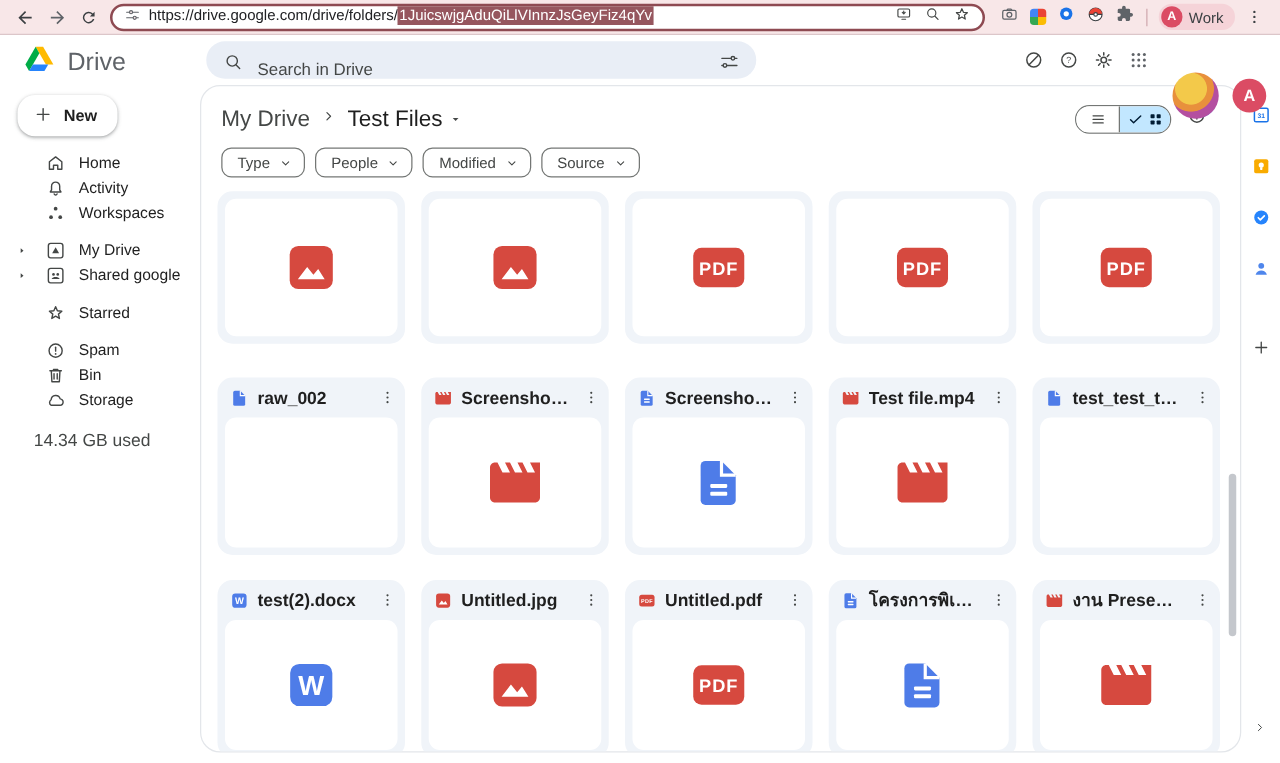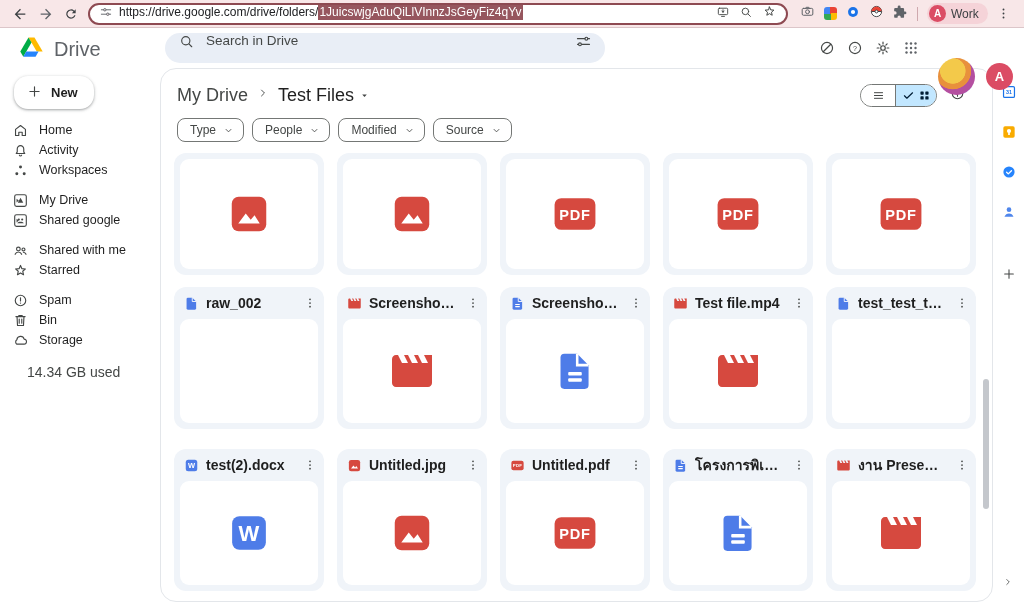--- a/index.html
+++ b/index.html
@@ -25,36 +25,36 @@
   .profile-dot{width:17px;height:17px;border-radius:50%;background:#DB4C64;color:#fff;
     font-size:10px;font-weight:bold;display:flex;align-items:center;justify-content:center}
   .profile-name{font-size:12px;color:#3C4043}
   .bkebab{margin-left:8px;display:flex}
 
   
   .drive-header{position:absolute;left:0;top:28px;width:1024px;height:40px;background:#fff;z-index:4}
   .logo{position:absolute;left:18px;top:6px;display:flex;align-items:center;gap:9px}
   .logo-text{font-size:20px;color:#5F6368}
   .search{position:absolute;left:165px;top:5px;width:440px;height:30px;border-radius:15px;
-    background:#E9EEF6;display:flex;align-items:flex-start;padding:0 13px;gap:11px}
+    background:#E9EEF6;display:flex;align-items:flex-end;padding:0 13px;gap:11px}
   .search-ph{font-size:13.5px;color:#444746;flex:1}
   .hdr-actions{position:absolute;left:818px;top:11px;display:flex;align-items:center;gap:10px}
   .avatar-art{position:absolute;left:938px;top:30px;width:37px;height:37px;border-radius:50%;
     background:radial-gradient(circle at 40% 35%,#F3C94A 0 38%,#E8903C 40% 55%,#B44FA0 57% 75%,#7A3FB0 77% 100%)}
   .avatar-a{position:absolute;left:986px;top:35px;width:27px;height:27px;border-radius:50%;
     background:#DB4C64;color:#fff;font-size:13px;font-weight:bold;display:flex;align-items:center;justify-content:center}
 
   
   .sidebar{position:absolute;left:0;top:68px;width:160px;height:542px;background:#fff}
   .new-btn{position:absolute;left:14px;top:8px;height:33px;padding:0 16px 0 12px;background:#fff;
     border-radius:14px;display:flex;align-items:center;gap:8px;font-size:13px;font-weight:bold;color:#1f1f1f;
     box-shadow:0 1px 2px rgba(60,64,67,.3),0 1px 3px 1px rgba(60,64,67,.15)}
   .nav{position:absolute;left:0;top:52px;width:160px}
   .nav-group{margin-bottom:10px}
-  .nav-item{display:flex;align-items:center;height:20px;padding-left:12px;gap:10px;
+  .nav-item{display:flex;align-items:center;height:20px;padding-left:36px;gap:10px;
     font-size:12.5px;color:#1f1f1f;position:relative;cursor:default}
   .nav-caret{position:absolute;left:13px;top:6px;display:flex}
   .nav-ic{display:flex;width:17px;justify-content:center}
   .storage-used{padding:4px 0 0 27px;font-size:14px;color:#444746}
 
   
   .canvas{position:absolute;left:160px;top:68px;width:833px;height:534px;background:#fff;
     border:1px solid #E3E6EA;border-radius:16px;overflow:hidden}
   .canvas-head{display:flex;align-items:center;margin:12px 16px 0;height:28px}
   .crumb{display:flex;align-items:center;gap:8px}
@@ -62,21 +62,21 @@
   .crumb-current{font-size:18px;color:#1f1f1f;display:flex;align-items:center;gap:5px}
   .view-wrap{margin-left:auto;display:flex;align-items:center;gap:12px;margin-right:10px}
   .view-toggle{display:flex;height:23px;border:1px solid #747775;border-radius:12px;overflow:hidden}
   .seg{display:flex;align-items:center;justify-content:center;gap:3px}
   .seg-list{width:35px;background:#fff;border-right:1px solid #747775}
   .seg-grid{width:40px;background:#C2E7FF}
   .chips{display:flex;gap:8px;margin:9px 16px 0}
   .chip{height:24px;border:1px solid #747775;border-radius:8px;background:#fff;display:flex;
     align-items:center;gap:6px;padding:0 8px 0 12px;font-size:12px;color:#444746}
   .grid{margin:11px 13px 0}
-  .grid-row{display:flex;gap:13px;margin-bottom:12px}
+  .grid-row{display:flex;gap:13px;margin-bottom:27px}
   .grid-row.r2{margin-bottom:20px}
   .card{width:150px;background:#F0F4F9;border-radius:12px;overflow:hidden;flex:none}
   .card.partial{height:122px}
   .card.full{height:142px}
   .card-head{height:32px;display:flex;align-items:center;gap:7px;padding:0 5px 0 10px}
   .fi{display:flex;flex:none}
   .fname{font-size:14px;font-weight:bold;color:#1f1f1f;flex:1;white-space:nowrap;
     overflow:hidden;text-overflow:ellipsis}
   .kebab{display:flex;flex:none;padding:2px}
   .thumb{margin:0 6px 6px;height:104px;background:#fff;border-radius:9px;
@@ -280,31 +280,20 @@
               <rect x="3.8" y="3.8" width="16.4" height="16.4" rx="2.6" fill="none" stroke="#444746" stroke-width="1.6" stroke-linecap="round" stroke-linejoin="round"></rect>
               <circle cx="9.6" cy="10.6" r="1.5" fill="#444746"></circle>
               <circle cx="14.4" cy="10.6" r="1.5" fill="#444746"></circle>
               <path fill="#444746" d="M7.4 15.8c.9-1.6 2.7-2.2 4.6-2.2s3.7.6 4.6 2.2z"></path>
             </svg>
           </span>
           <span class="nav-label">Shared google</span>
         </div>
       </div>
       <div class="nav-group">
-        <div class="nav-item">
-          <span class="nav-ic">
-            <svg width="17" height="17" viewBox="0 0 24 24" xmlns="http://www.w3.org/2000/svg">
-              <circle cx="9" cy="9.8" r="2.6" fill="none" stroke="#444746" stroke-width="1.6" stroke-linecap="round" stroke-linejoin="round"></circle>
-              <path fill="none" stroke="#444746" stroke-width="1.6" stroke-linecap="round" stroke-linejoin="round" d="M4.4 17.4c.9-2.2 2.6-3.3 4.6-3.3s3.7 1.1 4.6 3.3"></path>
-              <circle cx="16.2" cy="10.5" r="2.1" fill="none" stroke="#444746" stroke-width="1.6" stroke-linecap="round" stroke-linejoin="round"></circle>
-              <path fill="none" stroke="#444746" stroke-width="1.6" stroke-linecap="round" stroke-linejoin="round" d="M16.1 14.4c1.7.2 3 1.3 3.7 3"></path>
-            </svg>
-          </span>
-          <span class="nav-label">Shared with me</span>
-        </div>
         <div class="nav-item">
           <span class="nav-ic">
             <svg width="17" height="17" viewBox="0 0 24 24" xmlns="http://www.w3.org/2000/svg">
               <path fill="none" stroke="#444746" stroke-width="1.6" stroke-linecap="round" stroke-linejoin="round" d="M12 4.8l2 4.6 5 .4-3.8 3.3 1.1 4.9L12 15.4 7.7 18l1.1-4.9L5 9.8l5-.4z"></path>
             </svg>
           </span>
           <span class="nav-label">Starred</span>
         </div>
       </div>
       <div class="nav-group">

